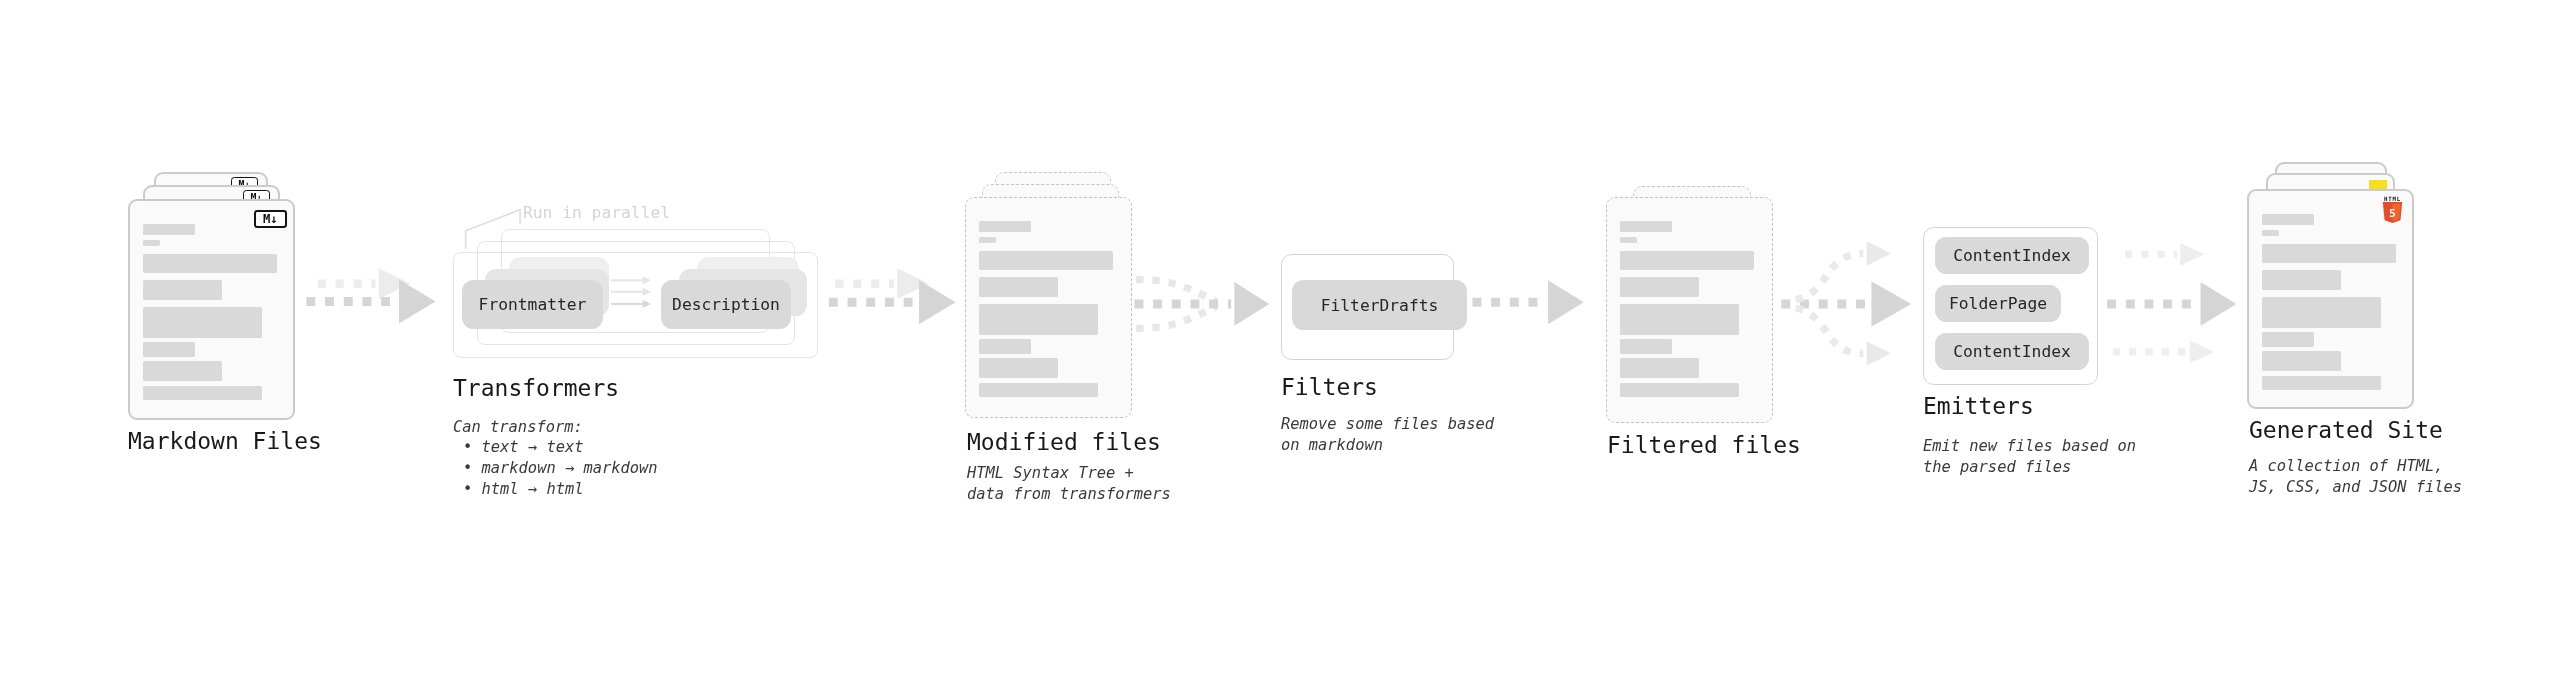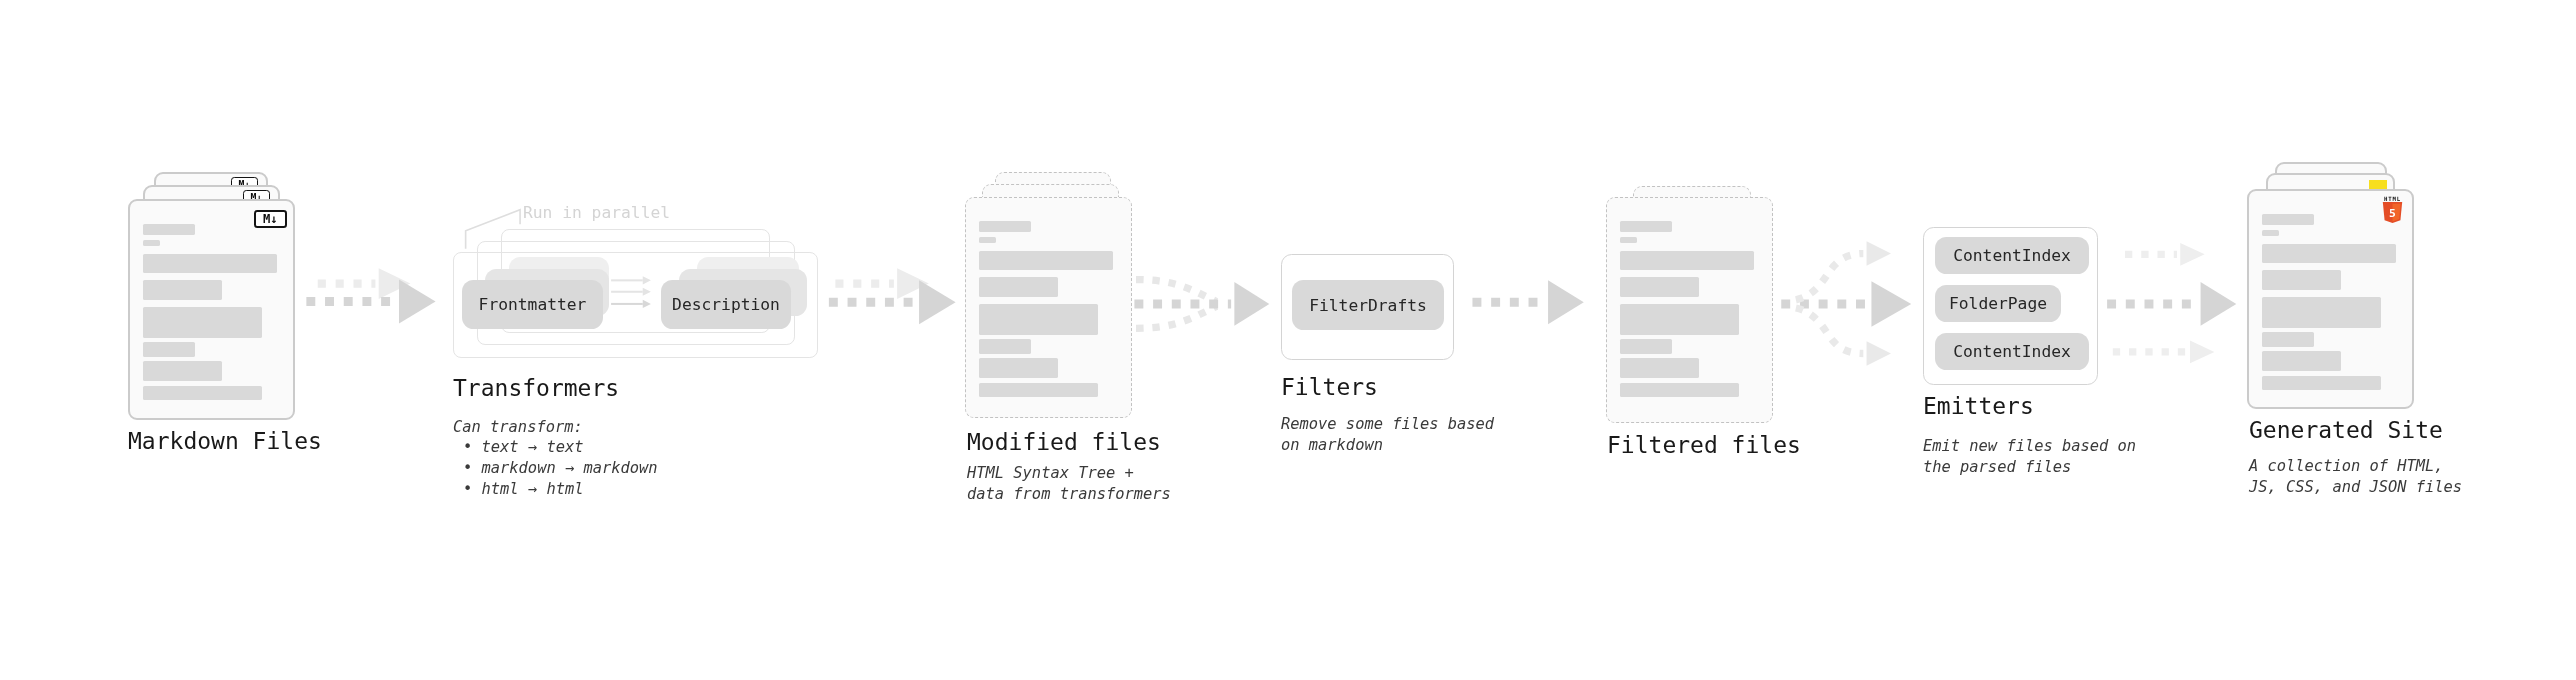--- a/index.html
+++ b/index.html
@@ -110,21 +110,21 @@
         <div class="bar b8"></div>
       </div>
     </div>
     <div class="h" style="left:967px;top:429px">Modified files</div>
     <div class="body-text" style="left:967px;top:463px">HTML Syntax Tree +</div>
     <div class="body-text" style="left:967px;top:484px">data from transformers</div>
   </div>
 
   <div>
     <div class="obox" style="left:1281px;top:254px;width:173px;height:106px"></div>
-    <div class="pill" style="left:1292px;top:280px;width:152px;height:50px">FilterDrafts</div>
+    <div class="pill" style="left:1292px;top:280px;width:175px;height:50px">FilterDrafts</div>
     <div class="h" style="left:1281px;top:374px">Filters</div>
     <div class="body-text" style="left:1281px;top:414px">Remove some files based</div>
     <div class="body-text" style="left:1281px;top:435px">on markdown</div>
   </div>
 
   <div>
     <div class="card dashed z1" style="left:1633px;top:186px;width:118px;height:106px"></div>
     <div class="card dashed z2" style="left:1606px;top:197px;width:167px;height:226px">
       <div class="bars">
         <div class="bar b1"></div>

